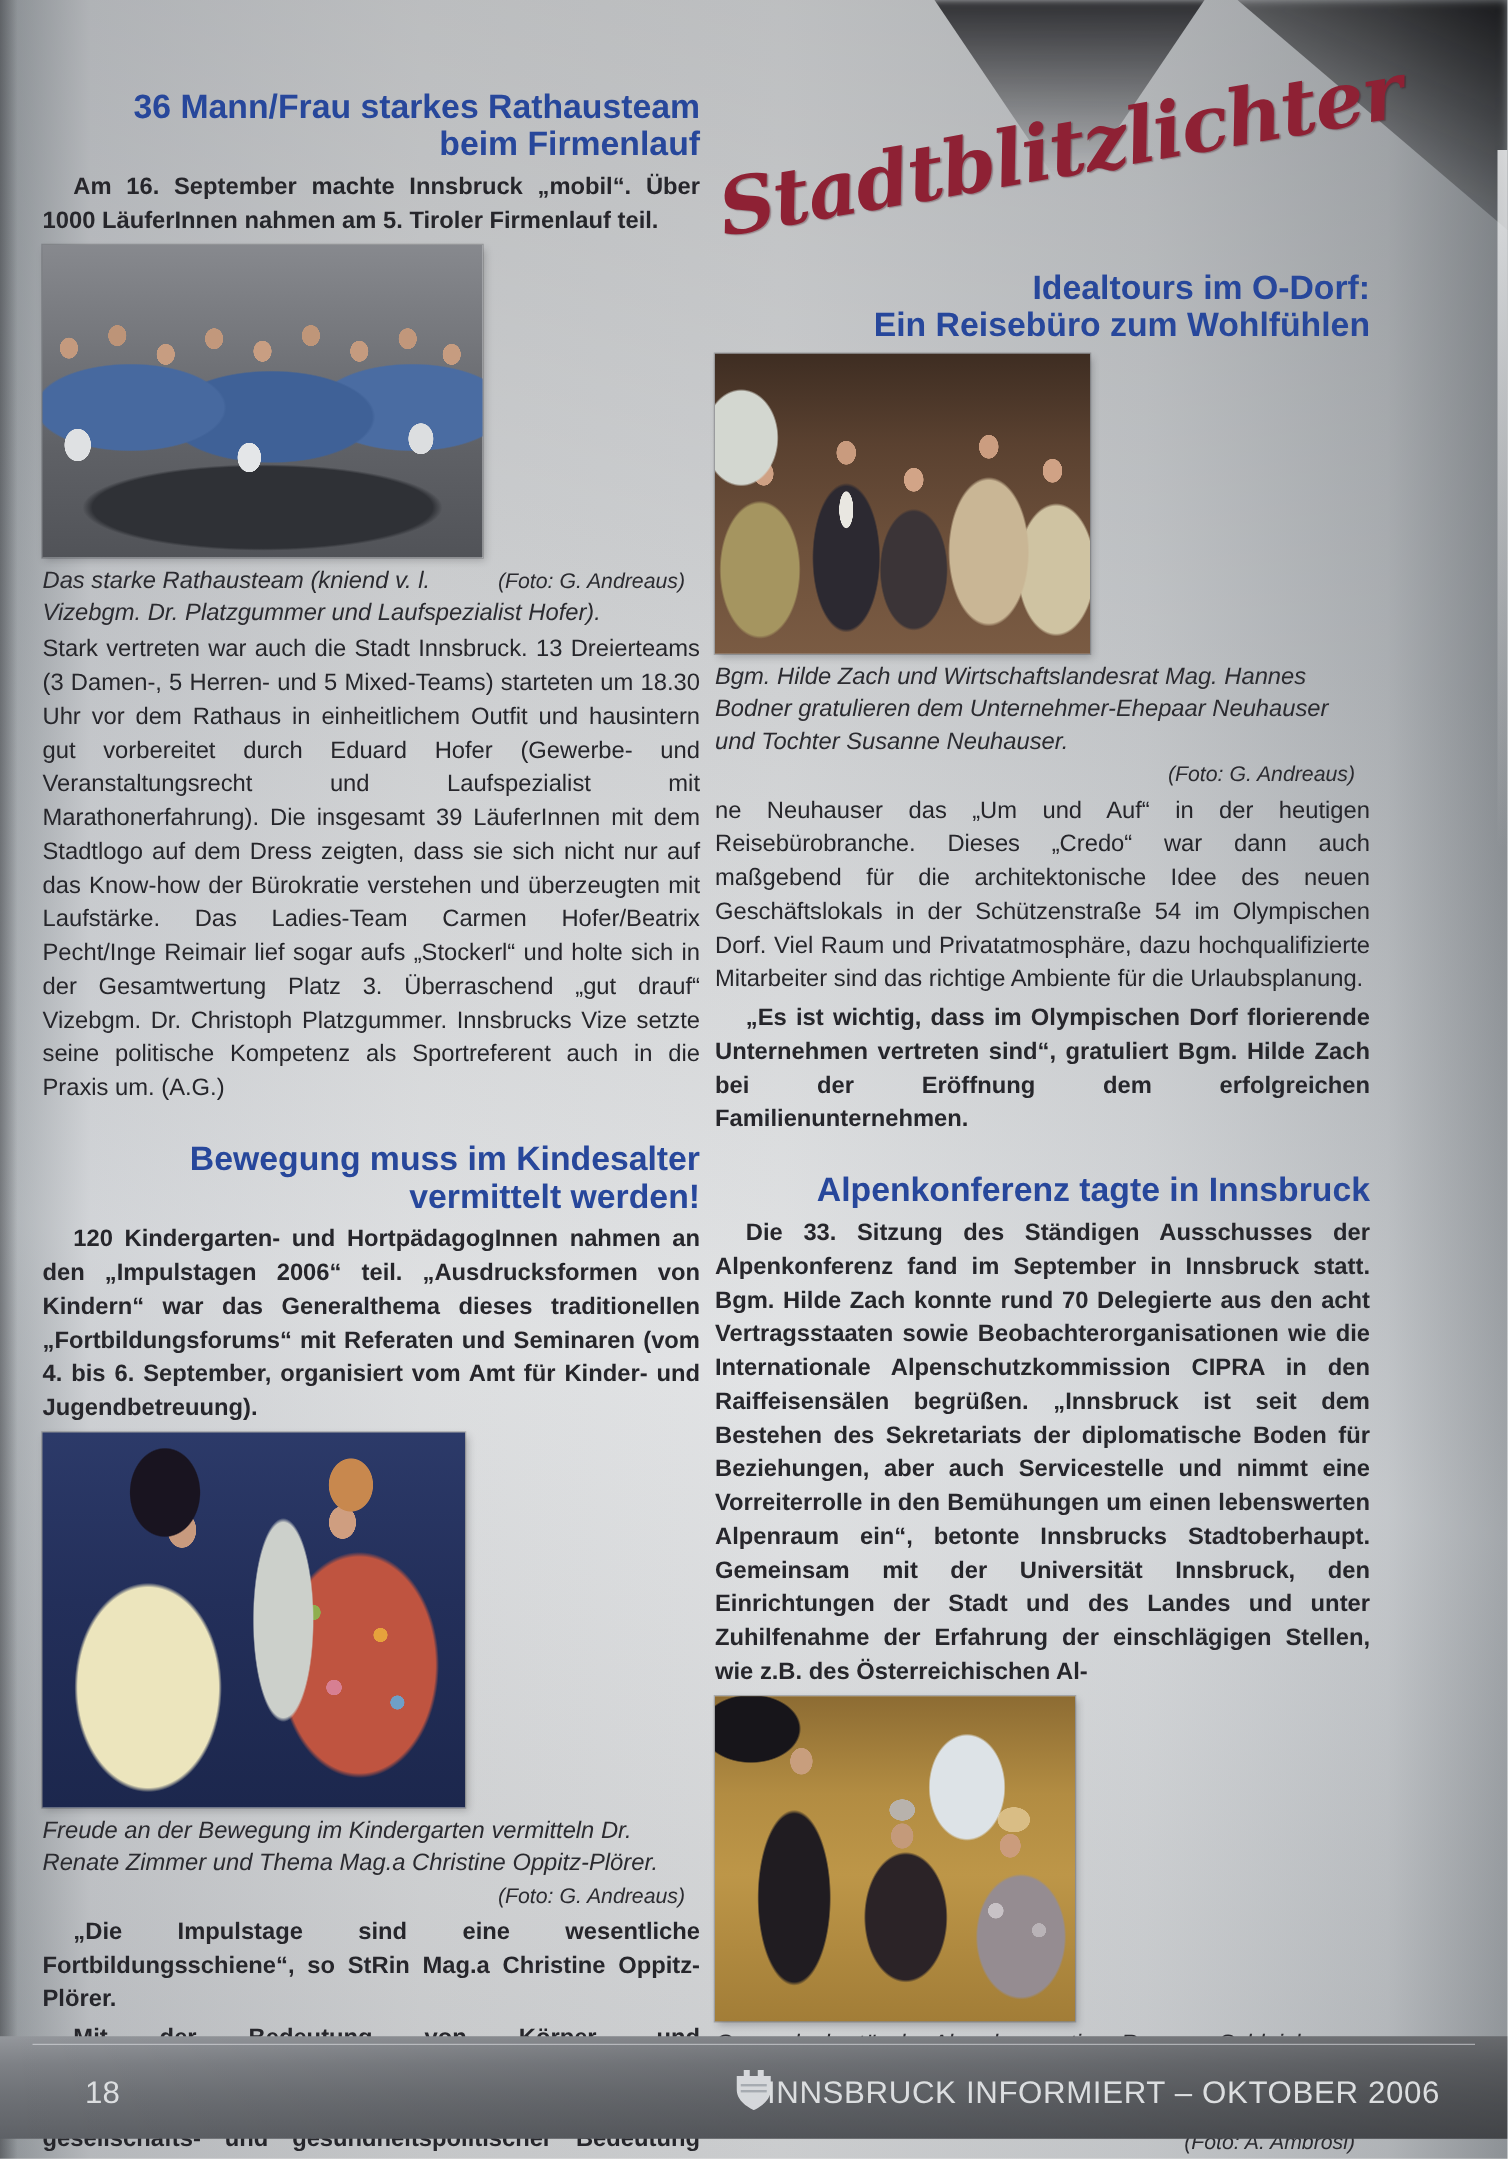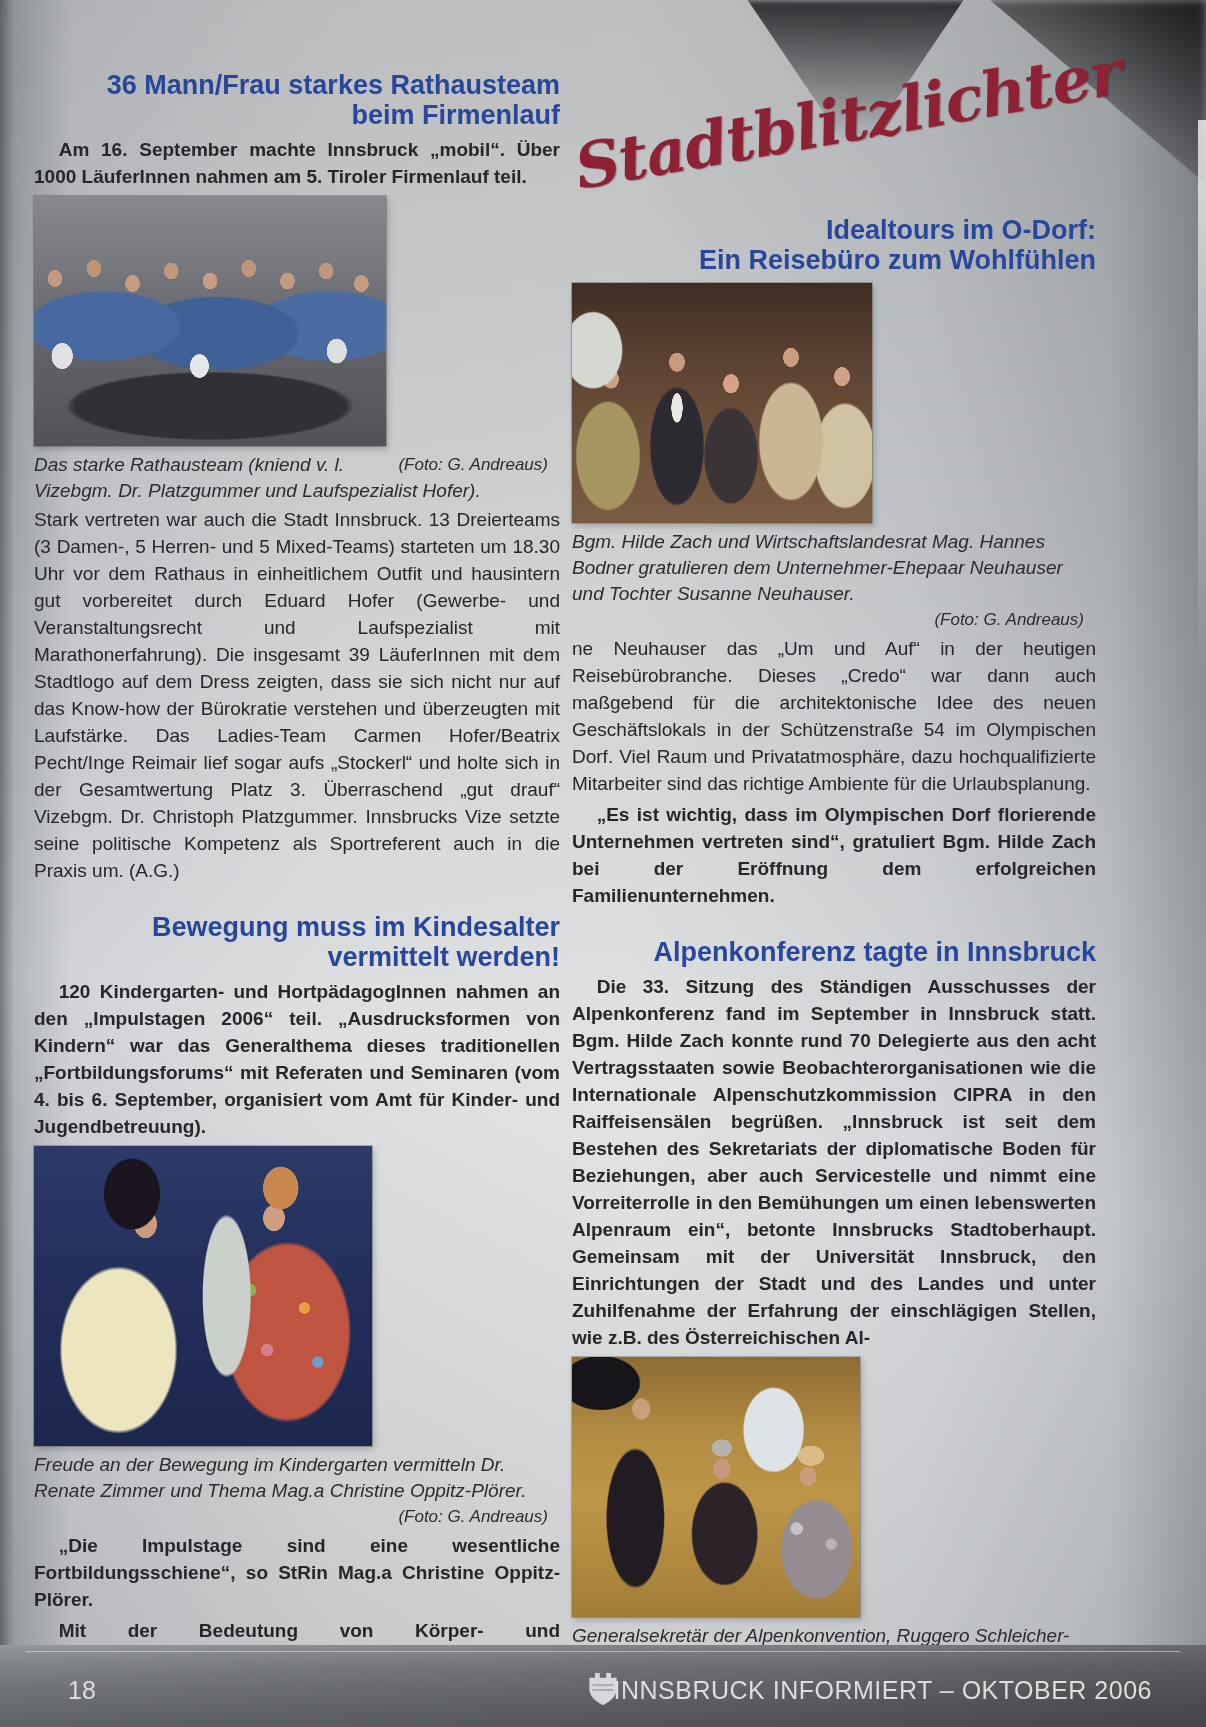--- a/index.html
+++ b/index.html
@@ -102,21 +102,21 @@
     radial-gradient(18px 15px at 52% 35%, #b8b2ac 0 56%, transparent 58%),
     radial-gradient(16px 18px at 52% 43%, #c49a7a 0 55%, transparent 57%),
     radial-gradient(50px 78px at 53% 68%, #2b2327 0 64%, transparent 67%),
     radial-gradient(22px 17px at 83% 38%, #d9bd85 0 58%, transparent 60%),
     radial-gradient(15px 17px at 82% 46%, #cb9c7c 0 55%, transparent 57%),
     radial-gradient(11px 11px at 78% 66%, #c8c2c6 0 55%, transparent 58%),
     radial-gradient(10px 10px at 90% 72%, #b9b3b7 0 55%, transparent 58%),
     radial-gradient(54px 75px at 85% 74%, #958c91 0 64%, transparent 67%),
     linear-gradient(180deg,#8d6c33 0%,#b28c42 30%,#bd9648 55%,#a27d37 100%);}
 
-  .footer{position:absolute;left:0;bottom:0;width:100%;height:82px;z-index:3;
+  .footer{position:absolute;left:0;bottom:16px;width:100%;height:82px;z-index:3;
     background:
       linear-gradient(90deg, rgba(0,0,0,0) 0%, rgba(0,0,0,.18) 70%, rgba(0,0,0,.30) 100%),
       linear-gradient(180deg,#94979c 0%,#7d8085 28%,#6e7176 58%,#5e6166 100%);}
   .footer::before{content:"";position:absolute;top:6px;left:26px;right:26px;height:1px;
     background:rgba(228,230,233,.55);}
   .page-num{position:absolute;left:68px;bottom:22px;font-size:25px;color:#dcdee0;}
   .footer-title{position:absolute;right:54px;bottom:22px;font-size:25px;letter-spacing:.5px;color:#dcdee0;}
   .crest{position:absolute;left:50%;transform:translateX(-50%);bottom:14px;}
 </style>
 </head>

